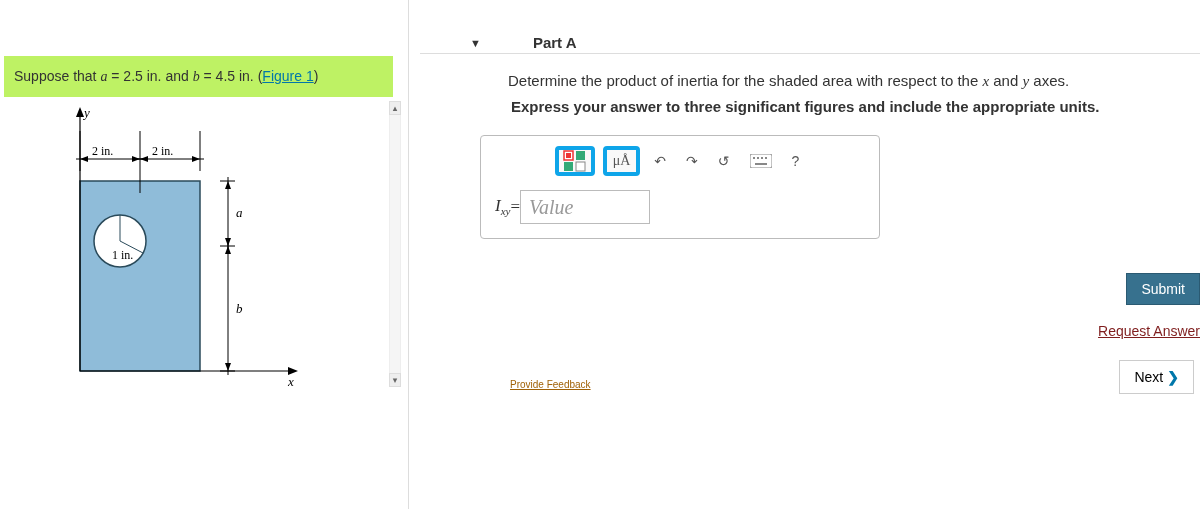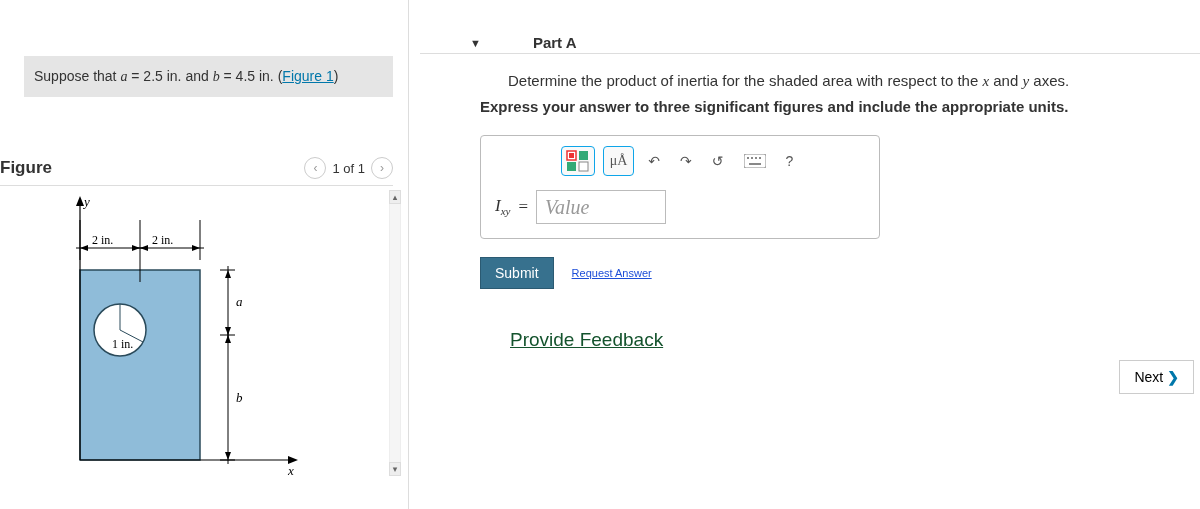--- a/index.html
+++ b/index.html
@@ -26,22 +26,22 @@
     width: 1px; height: 509px;
     background: #ddd;
   }
   .right-panel {
     position: absolute;
     left: 420px; top: 0;
     width: 780px;
     height: 509px;
   }
   .problem-intro {
-    margin: 56px 12px 0 24px;
-    background: #e5e5e5;
+    margin: 56px 12px 0 4px;
+    background: #bef264;
     padding: 12px 10px;
     font-size: 14px;
   }
   .problem-intro .mi { font-style: italic; font-family: 'Times New Roman', serif; }
   .problem-intro a { color: #0077aa; text-decoration: underline; }
   .figure-header {
     display: flex;
     align-items: center;
     justify-content: space-between;
     margin: 60px 12px 0 0;
@@ -91,81 +91,81 @@
   .part-header {
     display:flex; align-items:center; gap:14px;
     padding: 34px 0 2px 50px;
     border-bottom: 1px solid #ddd;
   }
   .part-header .caret { font-size:11px; color:#333; cursor:pointer; }
   .part-header .title { font-weight:bold; font-size:15px;margin-left:38px; }
   .content { padding: 18px 0 0 60px; }
   .desc1 { font-size:15px; margin-bottom:8px;margin-left:28px; }
   .desc1 .mi { font-style: italic; font-family:'Times New Roman', serif;}
-  .desc2 { font-size:15px; font-weight:bold; margin-bottom:20px;}
+  .desc2 { font-size:15px; font-weight:bold; margin-bottom:20px;margin-left:31px;}
   .answer-box {
     border: 1px solid #bbb;
     border-radius: 4px;
     width: 400px;
     padding: 10px 14px 14px 14px;
   }
   .toolbar {
     display:flex; align-items:center; justify-content:center; gap:8px;
     margin-bottom: 14px;
   }
   .tool {
-    border:1px solid #0ea5e9;
+    border:4px solid #0ea5e9;
     border-radius:4px;
     background:#f9f9f9;
     height:30px;
     display:flex; align-items:center; justify-content:center;
     padding: 0 6px;
     cursor:pointer;
     font-size:14px;
     color:#555;
   }
   .tool.templates { padding:4px; }
   .tool.noborder { border:none; background:none; }
   .input-row {
-    display:flex; align-items:center; gap:8px;
+    display:flex; align-items:center; 
     font-family:'Times New Roman', serif;
     font-size:17px;
     text-align:center;
   }
   .ixy { font-style:italic; }
   .ixy sub { font-size:11px; font-style:italic;}
   .val-box, .unit-box {
     border:1px solid #bbb;
     height:34px;
     padding: 12px 8px;
     font-family:'Times New Roman', serif;
     font-size:20px;
     font-style:italic;
     color:#999;
     display:flex; align-items:center;
   }
   .val-box { width:130px; }
   .unit-box { width:120px; }
-  .submit-row { margin-top:18px; display:flex; align-items:center; gap:18px;}
+  .submit-row { margin-top:34px; display:flex; align-items:flex-end; gap:18px;flex-direction:column;}
   .submit-btn {
     background:#37718e;
     color:#fff;
     border:1px solid #2b5a72;
     padding:7px 14px;
     font-size:14px;
     cursor:pointer;
   }
-  .request-link { color:#1d4ed8; text-decoration:underline; font-size:11px; cursor:pointer;}
+  .request-link { color:#7f1d1d; text-decoration:underline; font-size:14px; cursor:pointer;}
   .feedback-link {
     display:block;
     margin-top:40px;
     margin-left:30px;
-    color:#14532d;
+    color:#a16207;
     text-decoration:underline;
-    font-size:19px;
+    font-size:10px;
     cursor:pointer;
   }
   .next-btn {
     position:absolute;
     right:6px;
     top:360px;
     border:1px solid #ccc;
     background:#fff;
     padding:8px 14px;
     font-size:14px;
@@ -175,28 +175,20 @@
   .next-btn .chev { color:#0077aa; font-weight:bold;}
 </style>
 </head>
 <body>
 
 <div class="left-panel">
   <div class="problem-intro">
     <span>Suppose that </span><span class="mi">a</span><span> = 2.5 </span><span>in.</span><span> and </span><span class="mi">b</span><span> = 4.5 </span><span>in.</span><span> (</span><a href="#">Figure 1</a><span>)</span>
   </div>
 
-  <div class="figure-header">
-    <span class="figure-title">Figure</span>
-    <div class="figure-nav">
-      <div class="nav-btn">‹</div>
-      <span>1 of 1</span>
-      <div class="nav-btn">›</div>
-    </div>
-  </div>
 
   <div class="figure-body">
     <div class="figure-svg-wrap">
       <svg width="280" height="290" viewBox="0 0 280 290">
 
         <rect x="20" y="80" width="120" height="190" fill="#8fbcd9" stroke="#2a4a5a" stroke-width="1.5"></rect>
 
         <circle cx="60" cy="140" r="26" fill="#fff" stroke="#2a4a5a" stroke-width="1.5"></circle>
         <line x1="60" y1="140" x2="60" y2="114" stroke="#2a4a5a" stroke-width="1"></line>
         <line x1="60" y1="140" x2="83" y2="152" stroke="#2a4a5a" stroke-width="1"></line>

